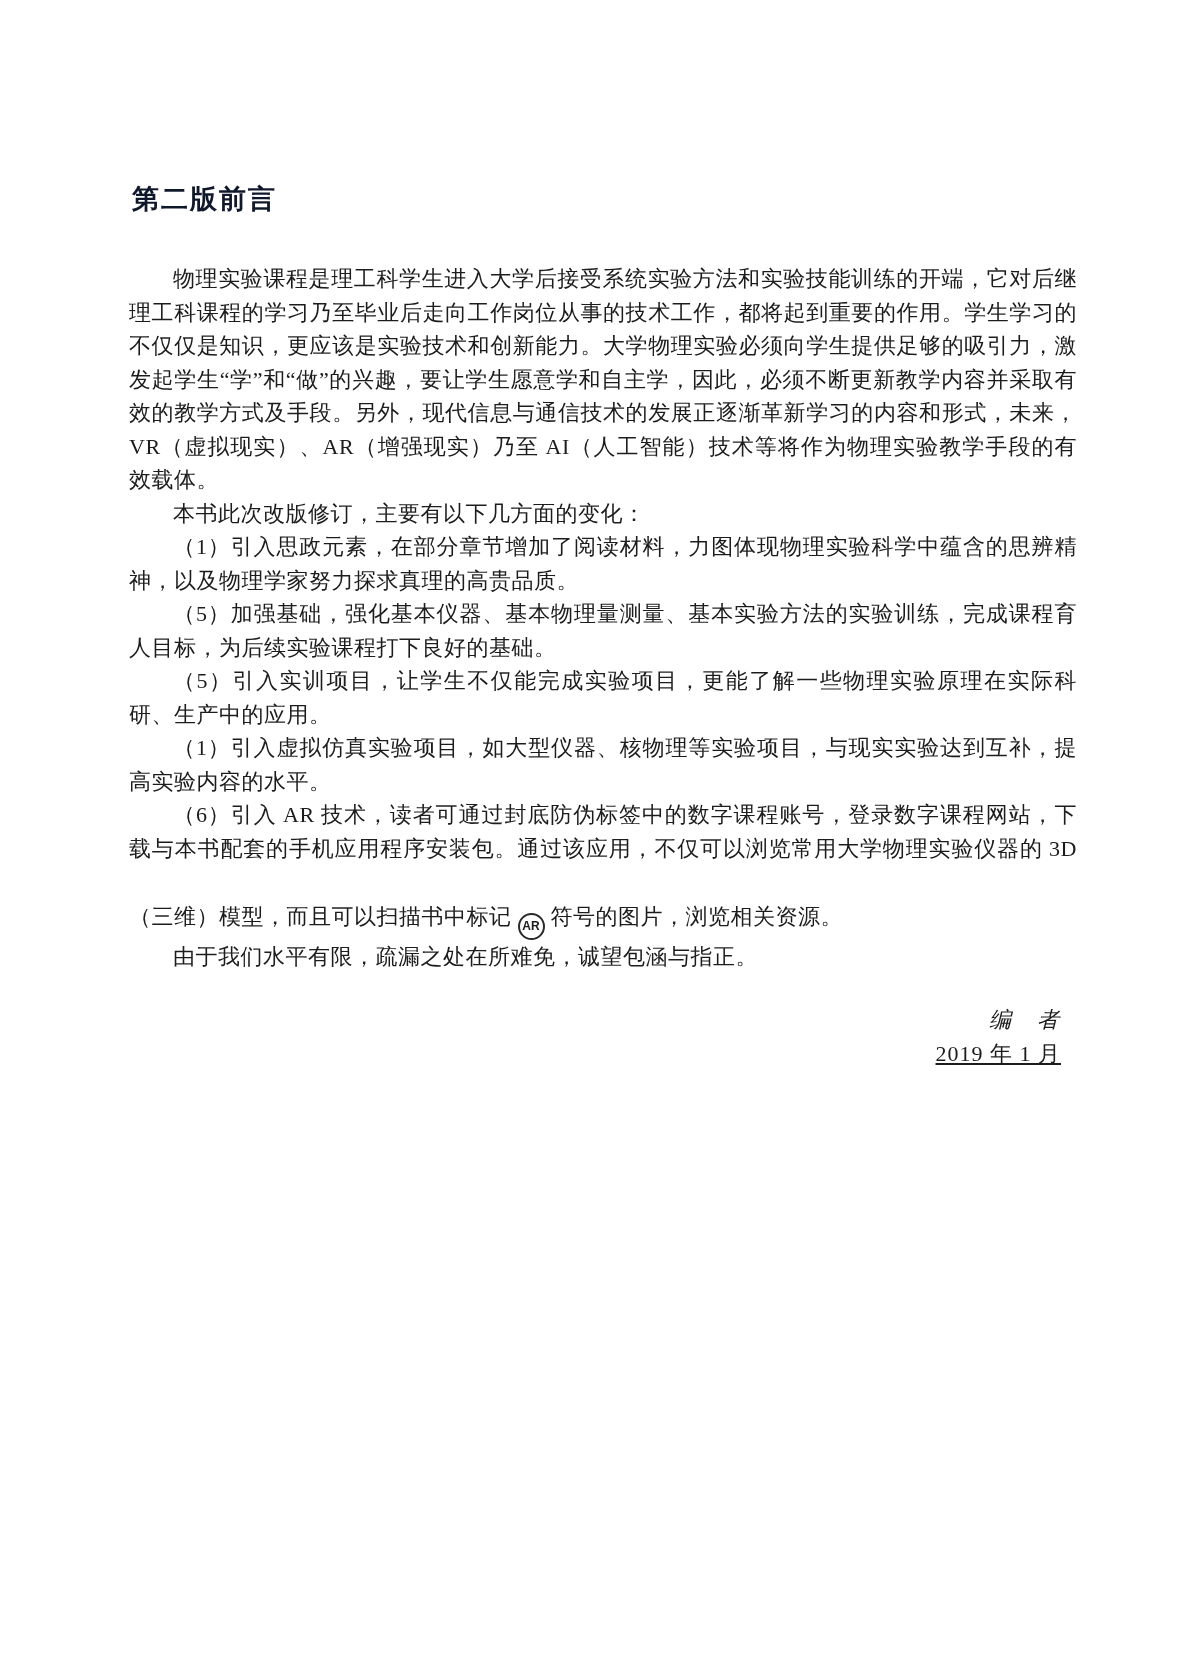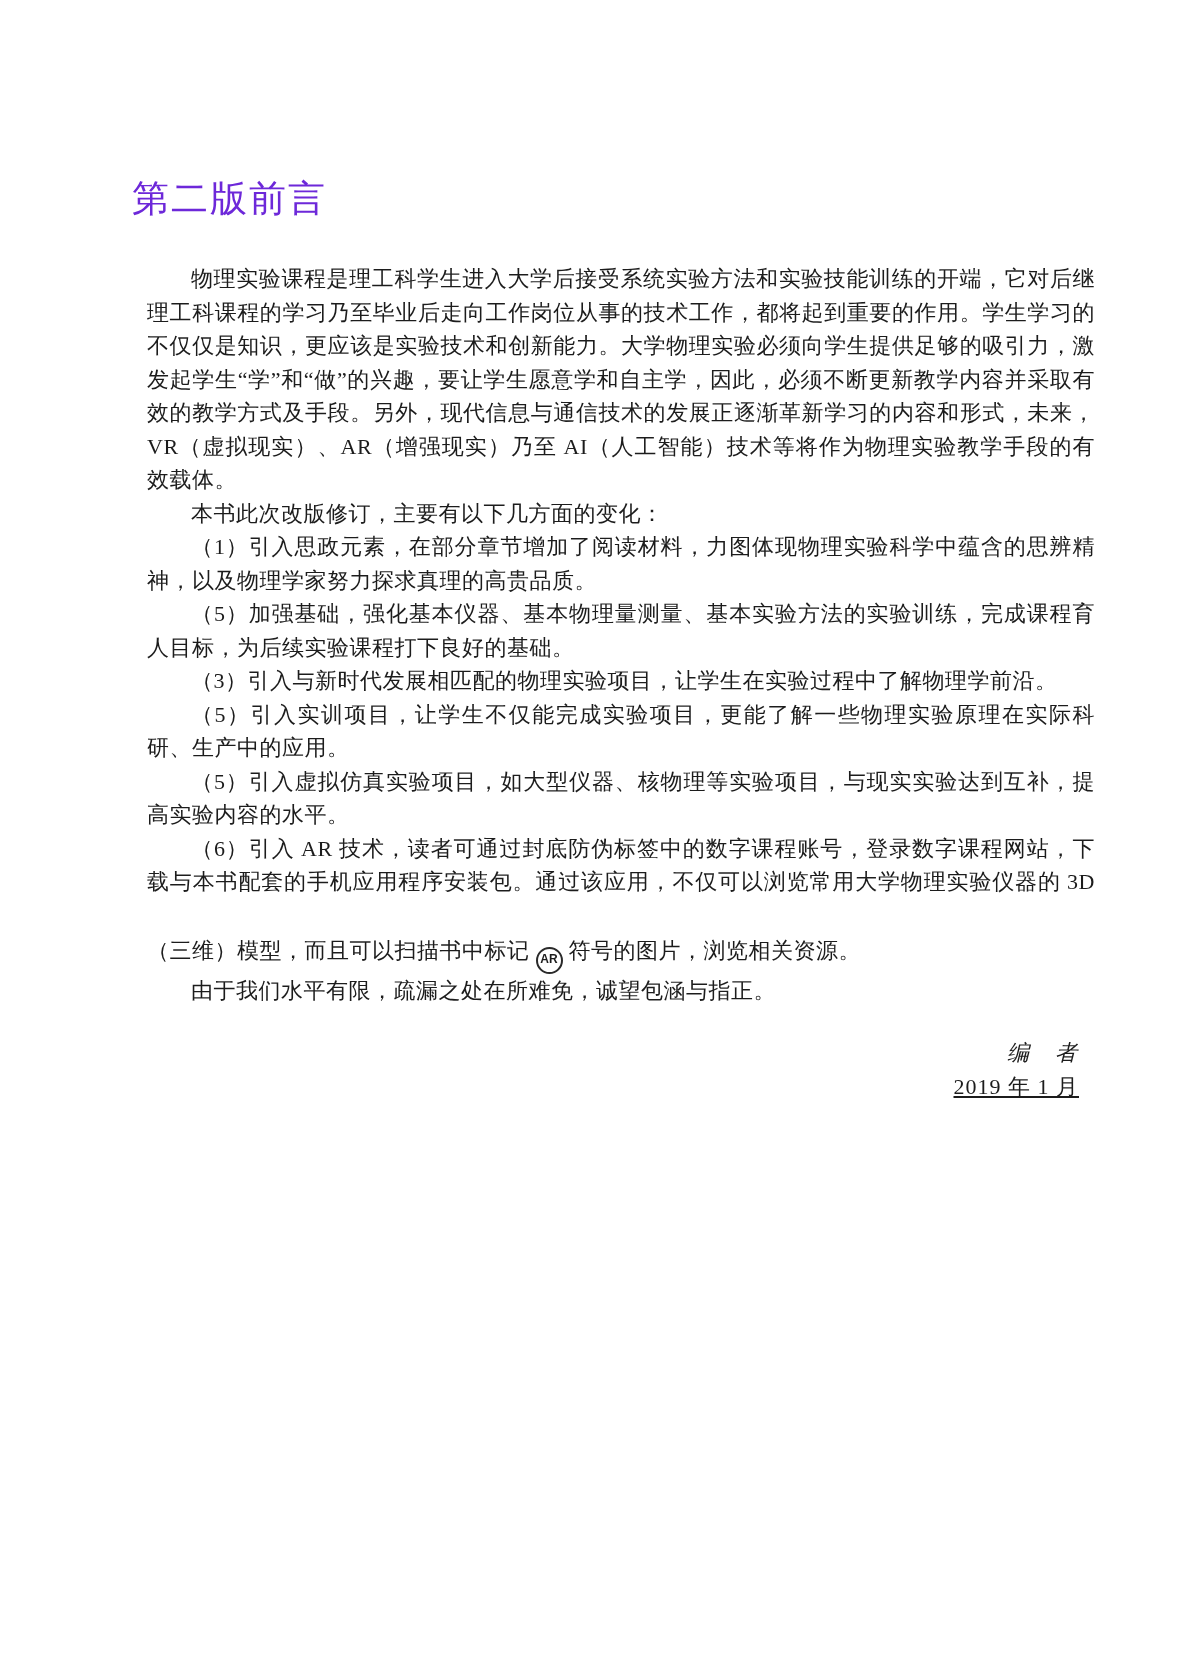--- a/index.html
+++ b/index.html
@@ -18,29 +18,29 @@
     width: 1202px;
     height: 1675px;
     overflow: hidden;
     background: #ffffff;
   }
   .page-title {
     position: absolute;
     left: 132px;
     top: 181px;
     margin: 0;
-    font-size: 37px;
+    font-size: 27px;
     line-height: 36px;
-    font-weight: 400;
+    font-weight: 700;
     letter-spacing: 2px;
-    color: #6d28d9;
+    color: #0f172a;
   }
   .body-text {
     position: absolute;
-    left: 147px;
+    left: 129px;
     top: 262px;
     width: 948px;
   }
   .body-text p {
     margin: 0;
     font-size: 22px;
     line-height: 33.5px;
     text-align: justify;
     text-indent: 2em;
     letter-spacing: 0.5px;
@@ -91,25 +91,24 @@
 
     <p>物理实验课程是理工科学生进入大学后接受系统实验方法和实验技能训练的开端，它对后继理工科课程的学习乃至毕业后走向工作岗位从事的技术工作，都将起到重要的作用。学生学习的不仅仅是知识，更应该是实验技术和创新能力。大学物理实验必须向学生提供足够的吸引力，激发起学生“学”和“做”的兴趣，要让学生愿意学和自主学，因此，必须不断更新教学内容并采取有效的教学方式及手段。另外，现代信息与通信技术的发展正逐渐革新学习的内容和形式，未来，VR（虚拟现实）、AR（增强现实）乃至 AI（人工智能）技术等将作为物理实验教学手段的有效载体。</p>
 
 
     <p>本书此次改版修订，主要有以下几方面的变化：</p>
 
     <p>（1）引入思政元素，在部分章节增加了阅读材料，力图体现物理实验科学中蕴含的思辨精神，以及物理学家努力探求真理的高贵品质。</p>
 
     <p>（5）加强基础，强化基本仪器、基本物理量测量、基本实验方法的实验训练，完成课程育人目标，为后续实验课程打下良好的基础。</p>
 
-    <p>（3）引入与新时代发展相匹配的物理实验项目，让学生在实验过程中了解物理学前沿。</p>
 
     <p>（5）引入实训项目，让学生不仅能完成实验项目，更能了解一些物理实验原理在实际科研、生产中的应用。</p>
 
-    <p>（5）引入虚拟仿真实验项目，如大型仪器、核物理等实验项目，与现实实验达到互补，提高实验内容的水平。</p>
+    <p>（1）引入虚拟仿真实验项目，如大型仪器、核物理等实验项目，与现实实验达到互补，提高实验内容的水平。</p>
 
     <p>
       <span>（6）引入 AR 技术，读者可通过封底防伪标签中的数字课程账号，登录数字课程网站，下载与本书配套的手机应用程序安装包。通过该应用，不仅可以浏览常用大学物理实验仪器的 3D（三维）模型，而且可以扫描书中标记 </span><span class="ar-badge">
           <span>AR</span>
         </span><span> 符号的图片，浏览相关资源。</span>
     </p>
 
     <p>由于我们水平有限，疏漏之处在所难免，诚望包涵与指正。</p>
 
     <div class="signature">

